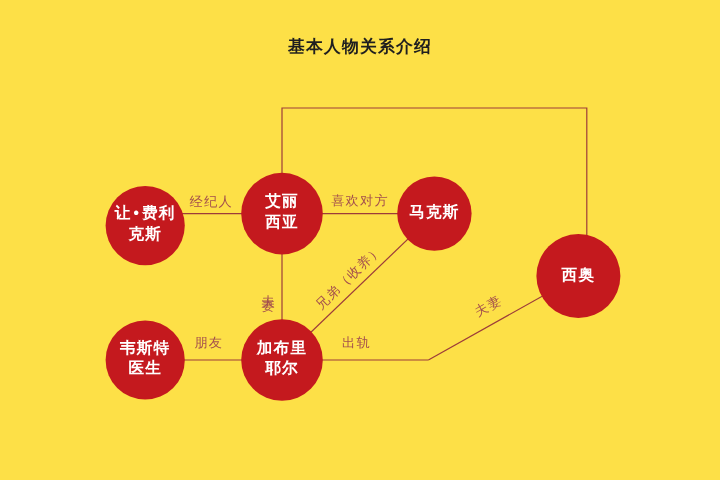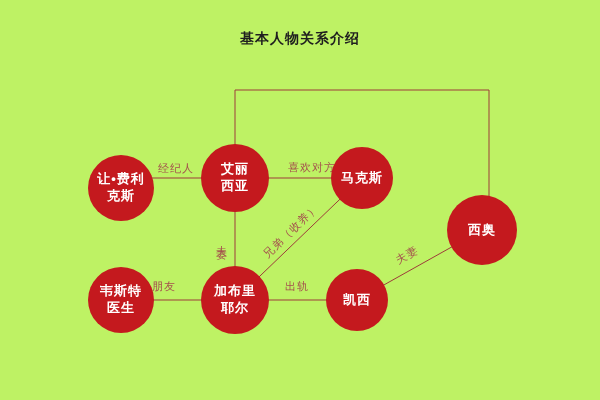--- a/index.html
+++ b/index.html
@@ -1,21 +1,21 @@
 <!DOCTYPE html>
 <html style="--node-color: #c4191e; --label-color: #a4504d;"><head>
 <meta charset="utf-8">
 <style>
   html,body{margin:0;padding:0;background:#ffffff;}
   .canvas{
     position:relative;
     width:600px;height:400px;
-    background:#bef264;
+    background:#fde047;
     overflow:hidden;
-    font-family:Liberation Sans, sans-serif;
+    font-family:Liberation Mono, monospace;
   }
   .diagram-title{
     position:absolute;
     left:0;top:30px;width:600px;
     text-align:center;
     font-size:14px;
     font-weight:bold;
     color:#1f1f1f;
     letter-spacing:1px;
   }
@@ -57,30 +57,29 @@
       <line x1="121" y1="178" x2="235" y2="178" stroke="#9d3c3a" stroke-width="1"></line>
       <line x1="235" y1="178" x2="362" y2="178" stroke="#9d3c3a" stroke-width="1"></line>
       <line x1="235" y1="178" x2="235" y2="300" stroke="#9d3c3a" stroke-width="1"></line>
       <line x1="235" y1="300" x2="362" y2="178" stroke="#9d3c3a" stroke-width="1"></line>
       <line x1="121" y1="300" x2="235" y2="300" stroke="#9d3c3a" stroke-width="1"></line>
       <line x1="235" y1="300" x2="357" y2="300" stroke="#9d3c3a" stroke-width="1"></line>
       <line x1="357" y1="300" x2="482" y2="230" stroke="#9d3c3a" stroke-width="1"></line>
       <polyline points="235,178 235,90 489,90 489,230" fill="none" stroke="#9d3c3a" stroke-width="1"></polyline>
     </svg>
 <div class="edge-label" style="left: 176px; top: 168px;">经纪人</div>
-    <div class="edge-label" style="left: 312px; top: 167px;">喜欢对方</div>
+    <div class="edge-label" style="left: 300px; top: 167px;">喜欢对方</div>
     <div class="edge-label vertical" style="left: 221px; top: 239px;">夫妻</div>
     <div class="edge-label" style="left: 291px; top: 231px; transform: translate(-50%, -50%) rotate(-44deg);">兄弟（收养）</div>
-    <div class="edge-label" style="left: 164px; top: 286px;">朋友</div>
+    <div class="edge-label" style="left: 174px; top: 286px;">朋友</div>
     <div class="edge-label" style="left: 297px; top: 286px;">出轨</div>
     <div class="edge-label" style="left: 407px; top: 255px; transform: translate(-50%, -50%) rotate(-29deg);">夫妻</div>
     <div class="node" style="left: 88px; top: 155px; width: 66px; height: 66px;">让•费利
 克斯</div>
     <div class="node" style="left: 331px; top: 147px; width: 62px; height: 62px;">马克斯</div>
     <div class="node" style="left: 201px; top: 144px; width: 68px; height: 68px;">艾丽
 西亚</div>
     <div class="node" style="left: 447px; top: 195px; width: 70px; height: 70px;">西奥</div>
     <div class="node" style="left: 201px; top: 266px; width: 68px; height: 68px;">加布里
 耶尔</div>
     <div class="node" style="left: 88px; top: 267px; width: 66px; height: 66px;">韦斯特
 医生</div>
-    <div class="node" style="left: 326px; top: 269px; width: 62px; height: 62px;">凯西</div>
   </div>
 
 </body></html>

